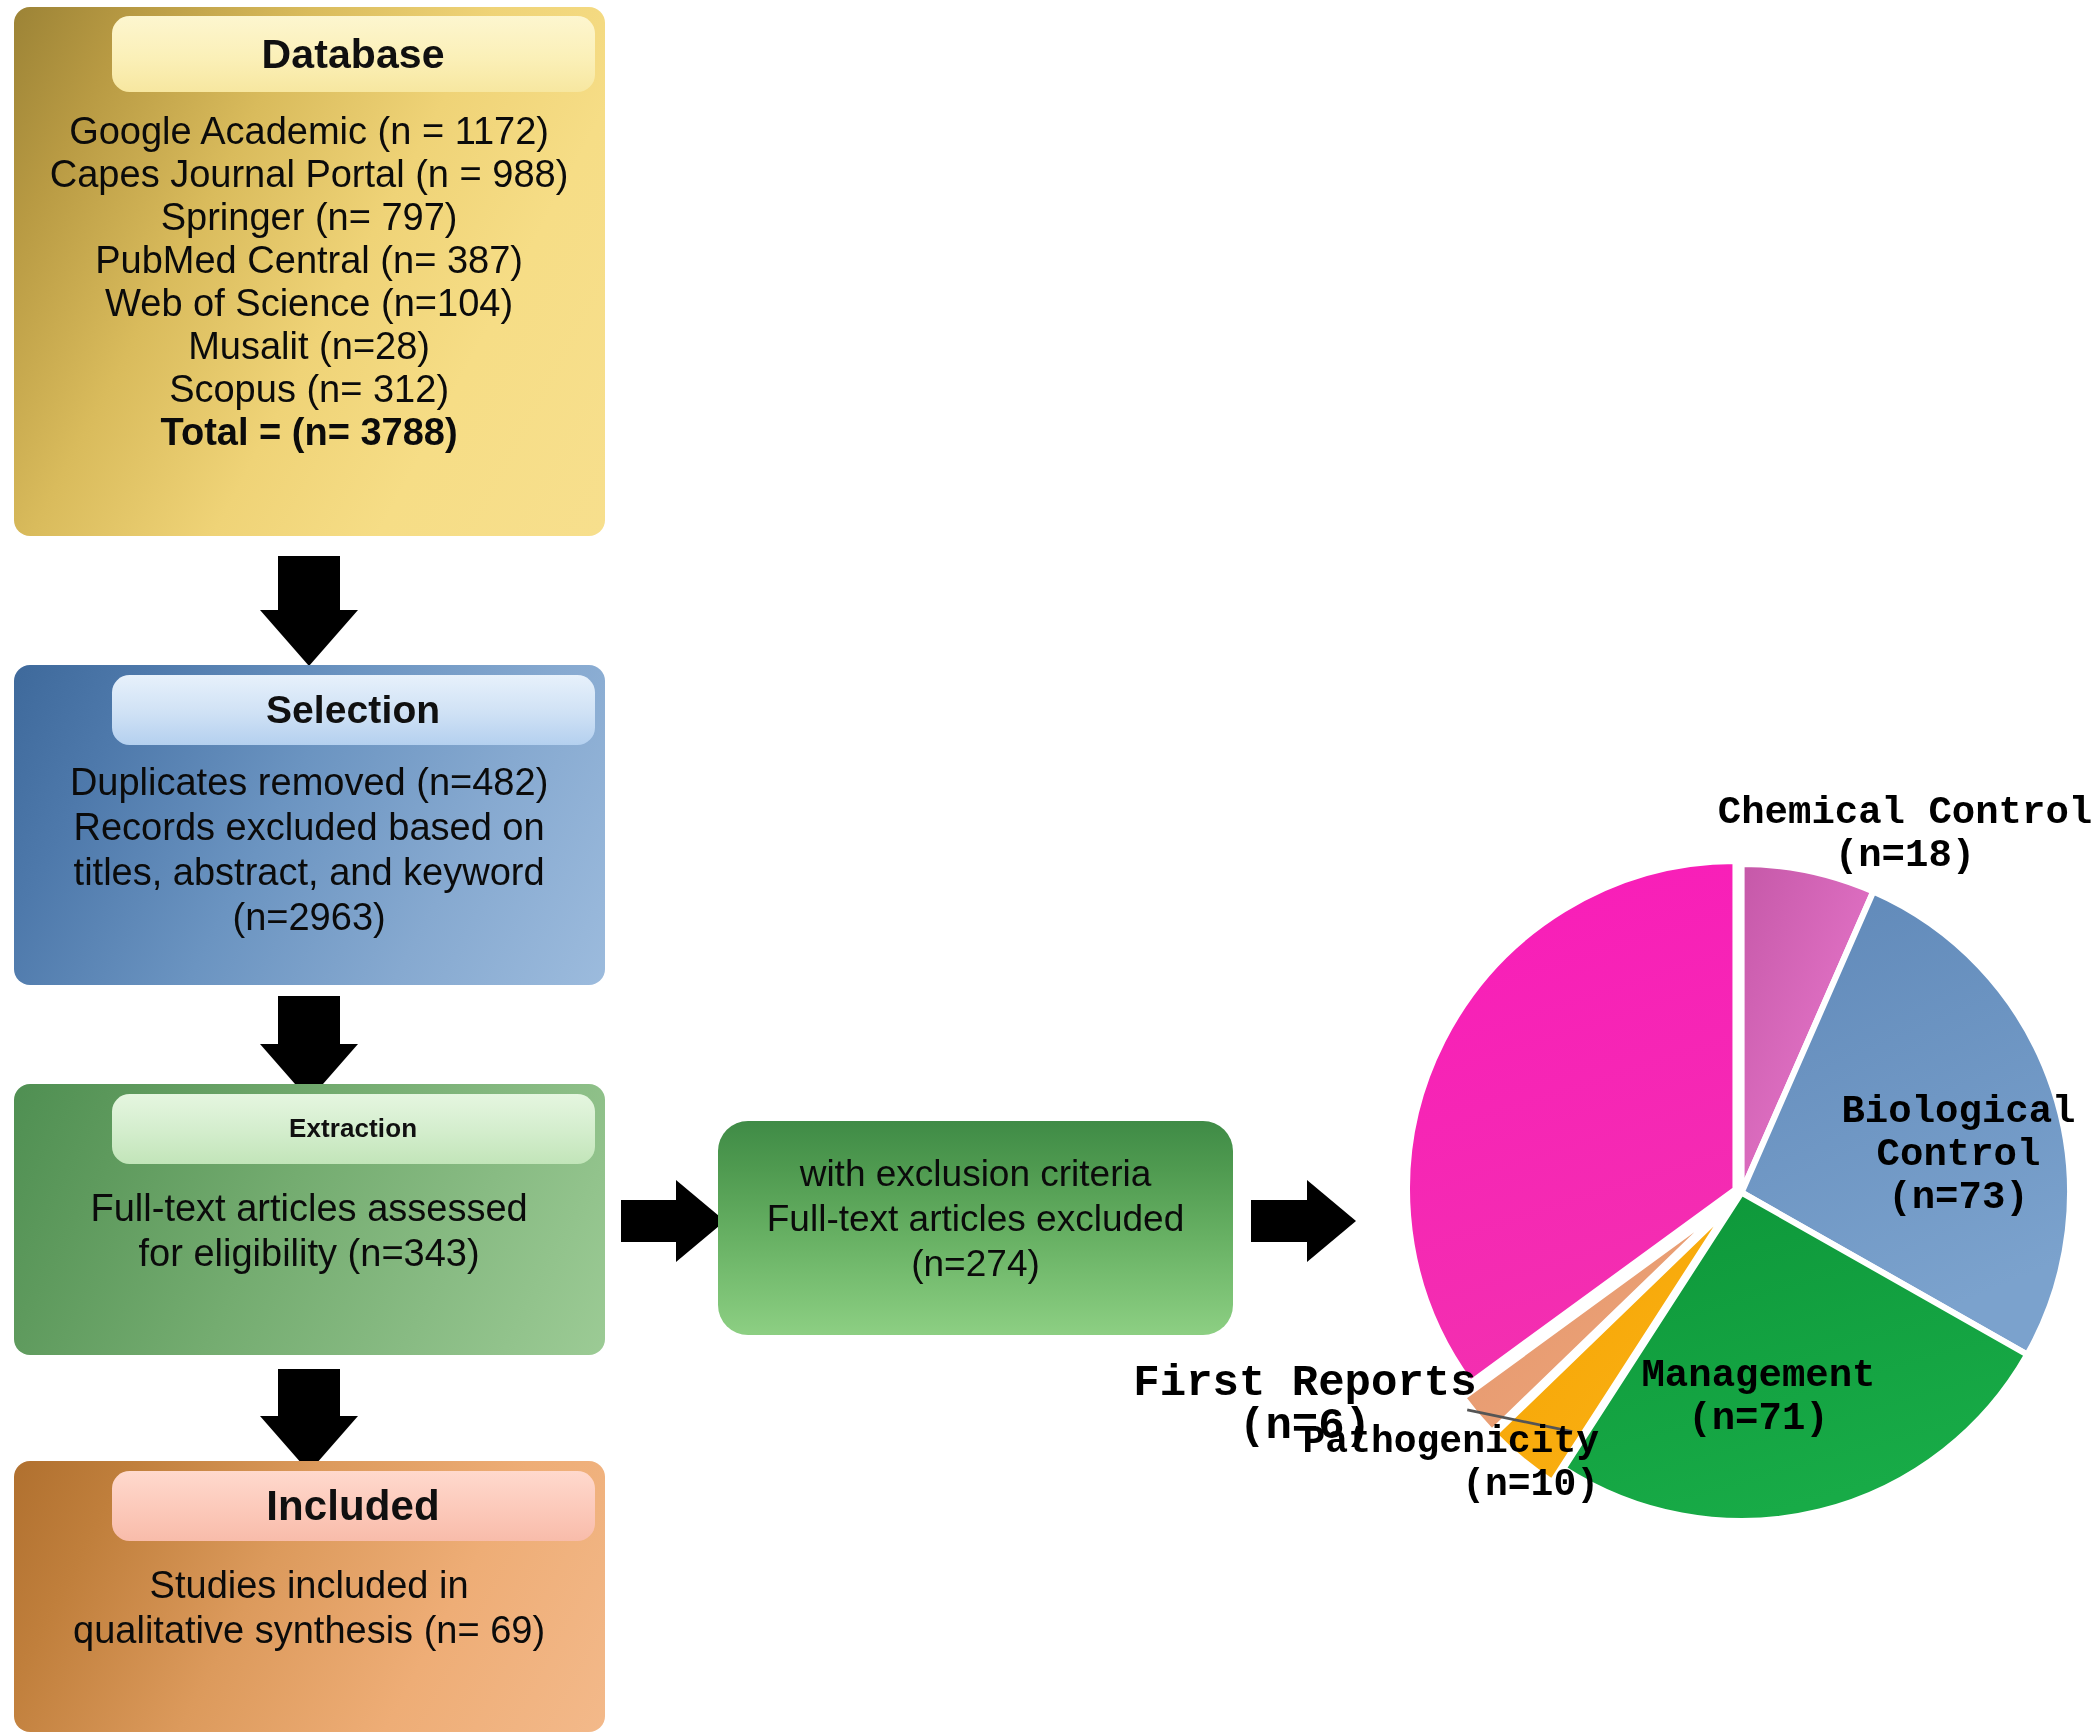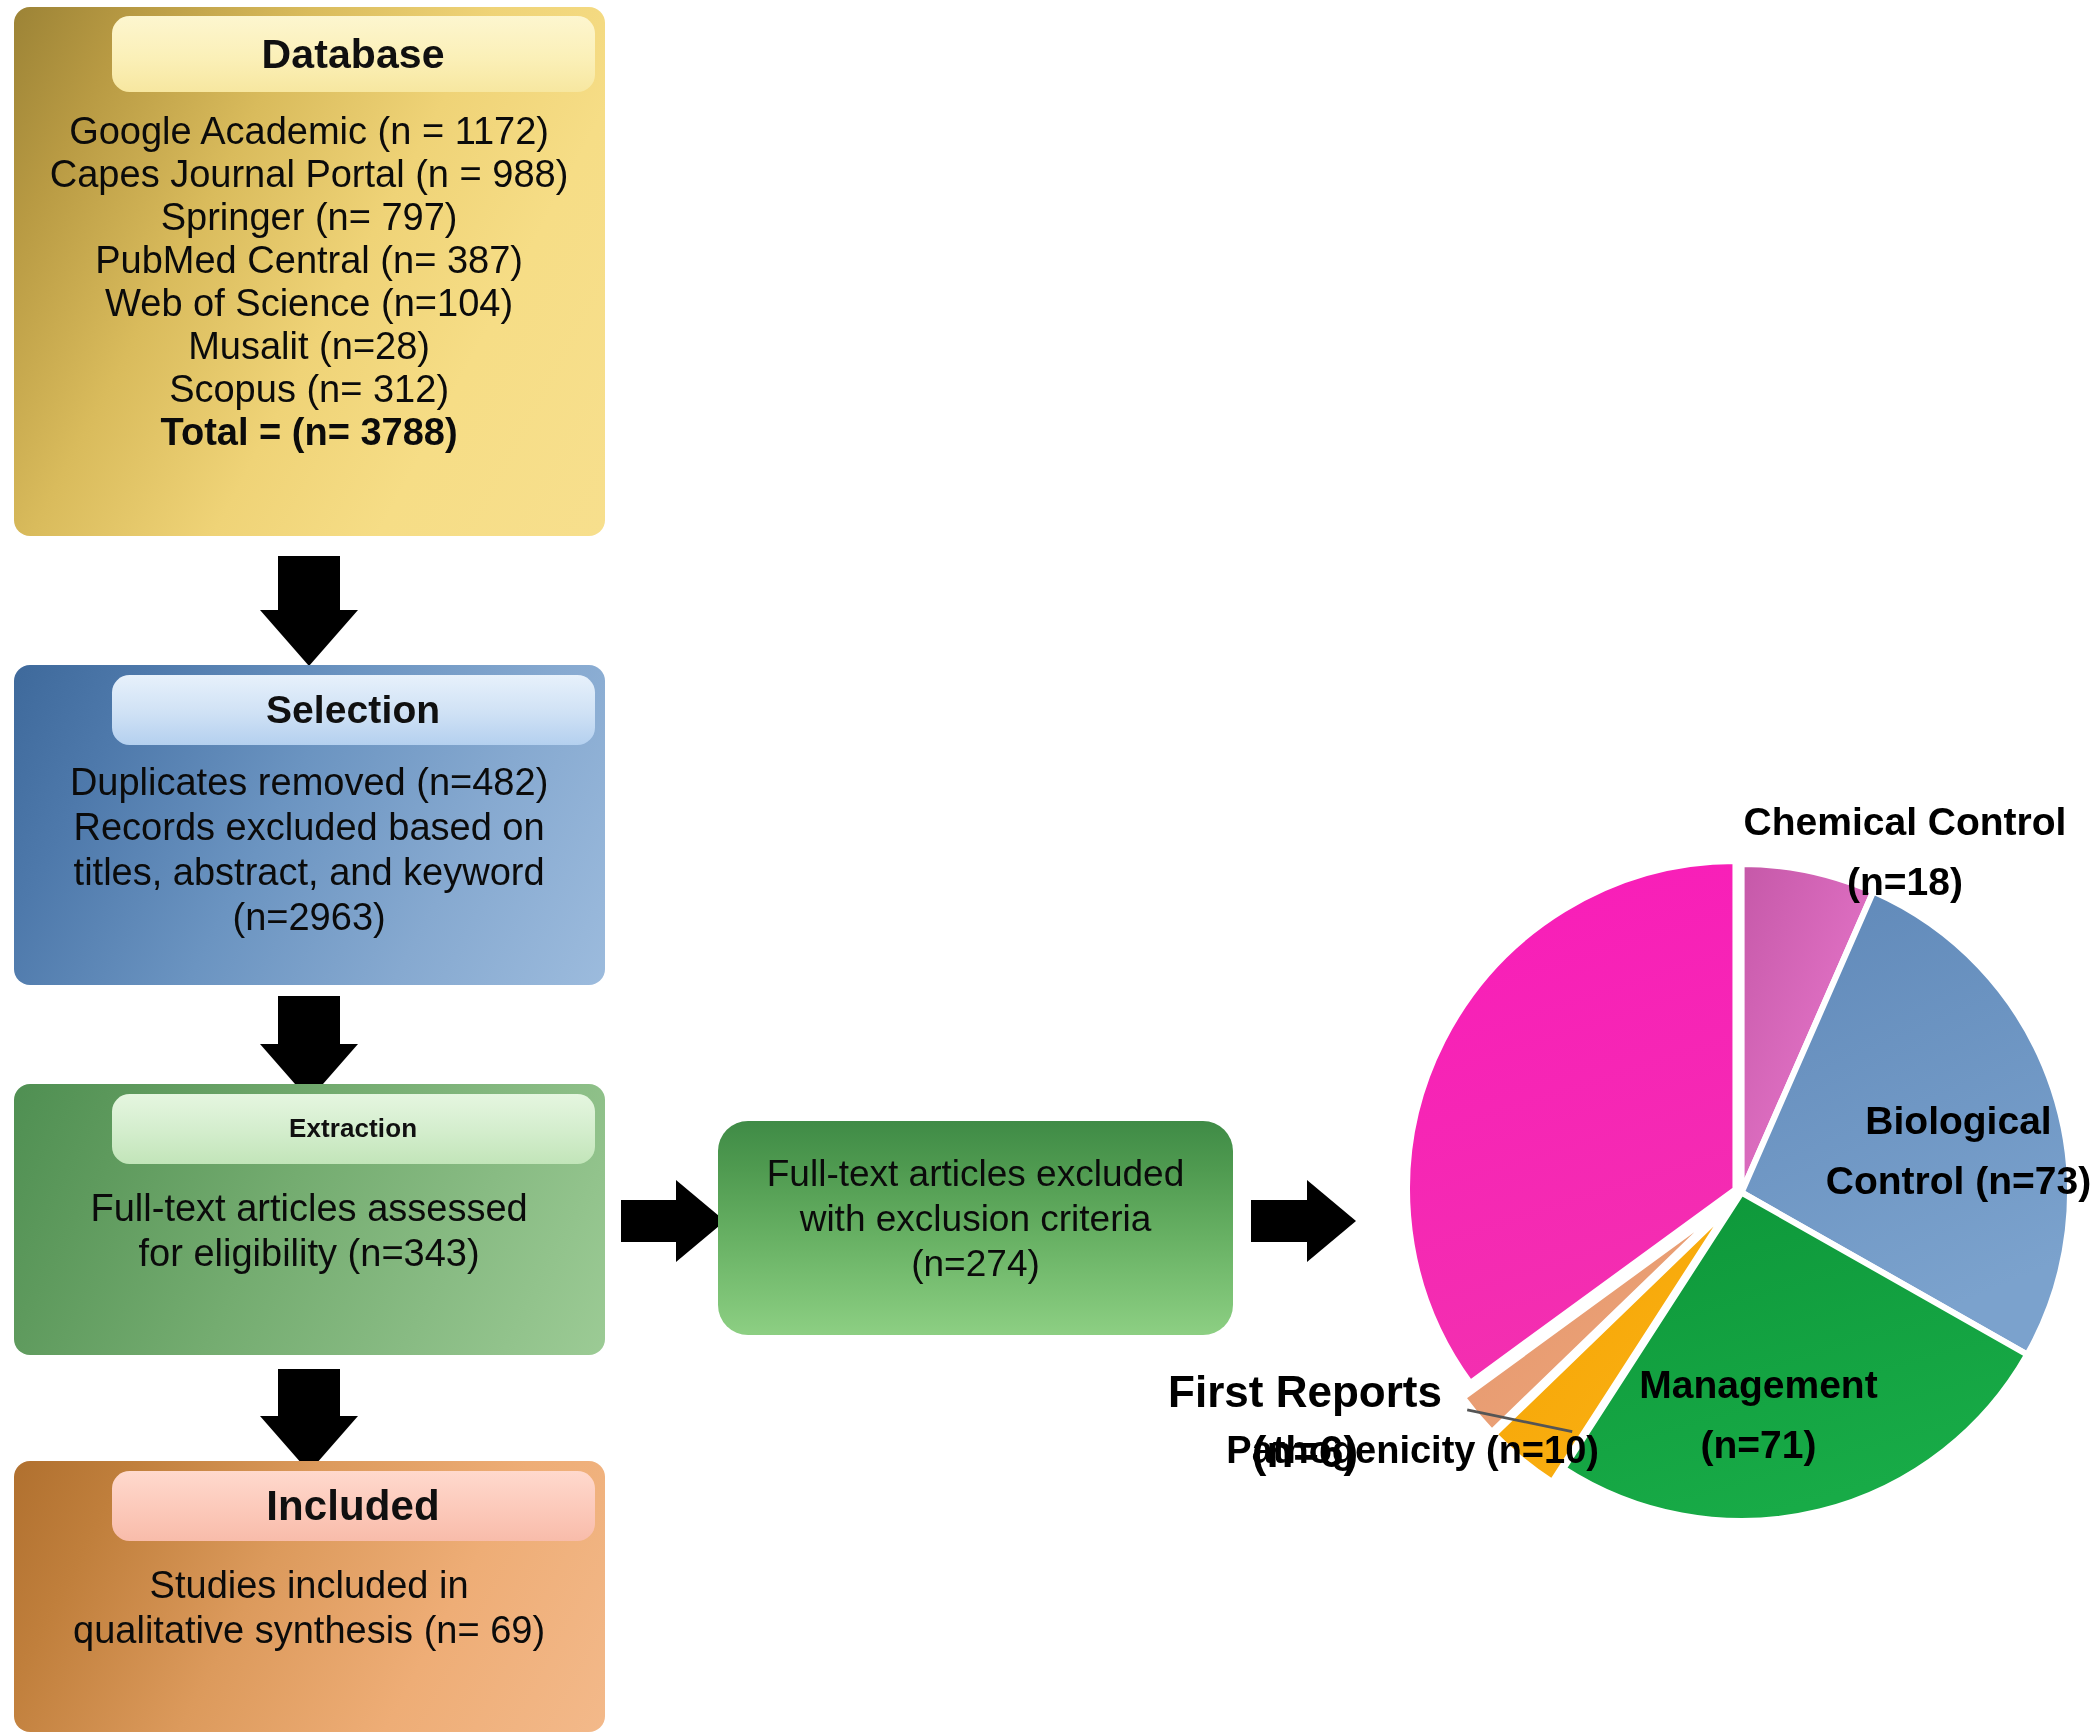--- a/index.html
+++ b/index.html
@@ -65,21 +65,21 @@
   .ad-head{position:absolute;width:0;height:0;border-left:49px solid transparent;
            border-right:49px solid transparent;border-top:56px solid #000;}
   .ar-shaft{position:absolute;background:#000;}
   .ar-head{position:absolute;width:0;height:0;border-top:41px solid transparent;
            border-bottom:41px solid transparent;border-left:49px solid #000;}
 
   
   #pie-wrap{position:absolute;left:1369px;top:823px;width:718px;height:739px;}
   #pie-svg{position:absolute;left:0;top:0;}
   .pie-label{position:absolute;color:#000;font-weight:bold;text-align:center;
-             line-height:60px;white-space:pre-line;}
+             line-height:43px;white-space:pre-line;font-family:Liberation Mono, monospace;}
 
   #lbl-chemical{left:1715px;top:792px;width:380px;font-size:39px;}
   #lbl-biological{left:1816px;top:1091px;width:285px;font-size:39px;}
   #lbl-management{left:1606px;top:1355px;width:305px;font-size:39px;}
   #lbl-other{left:1410px;top:1074px;width:285px;font-size:39px;}
   #lbl-first{left:1122px;top:1362px;width:366px;font-size:44px;text-align:center;}
   #lbl-patho{left:1179px;top:1420px;width:420px;font-size:38px;text-align:right;}
 </style>
 </head>
 <body>
@@ -138,22 +138,22 @@
   </div>
 
   <div>
     <div class="ar-shaft" style="left:621px;top:1200px;width:57px;height:42px;"></div>
     <div class="ar-head" style="left:676px;top:1180px;"></div>
   </div>
 
   <div class="flowbox" id="box-excluded">
     <div class="body"></div>
     <div class="lines" id="lines-excluded">
+        <div class="ln">with exclusion criteria</div>
         <div class="ln">Full-text articles excluded</div>
-        <div class="ln">with exclusion criteria</div>
         <div class="ln">(n=274)</div>
       </div>
   </div>
 
   <div>
     <div class="ar-shaft" style="left:1251px;top:1200px;width:57px;height:42px;"></div>
     <div class="ar-head" style="left:1307px;top:1180px;"></div>
   </div>
 
   <div>

